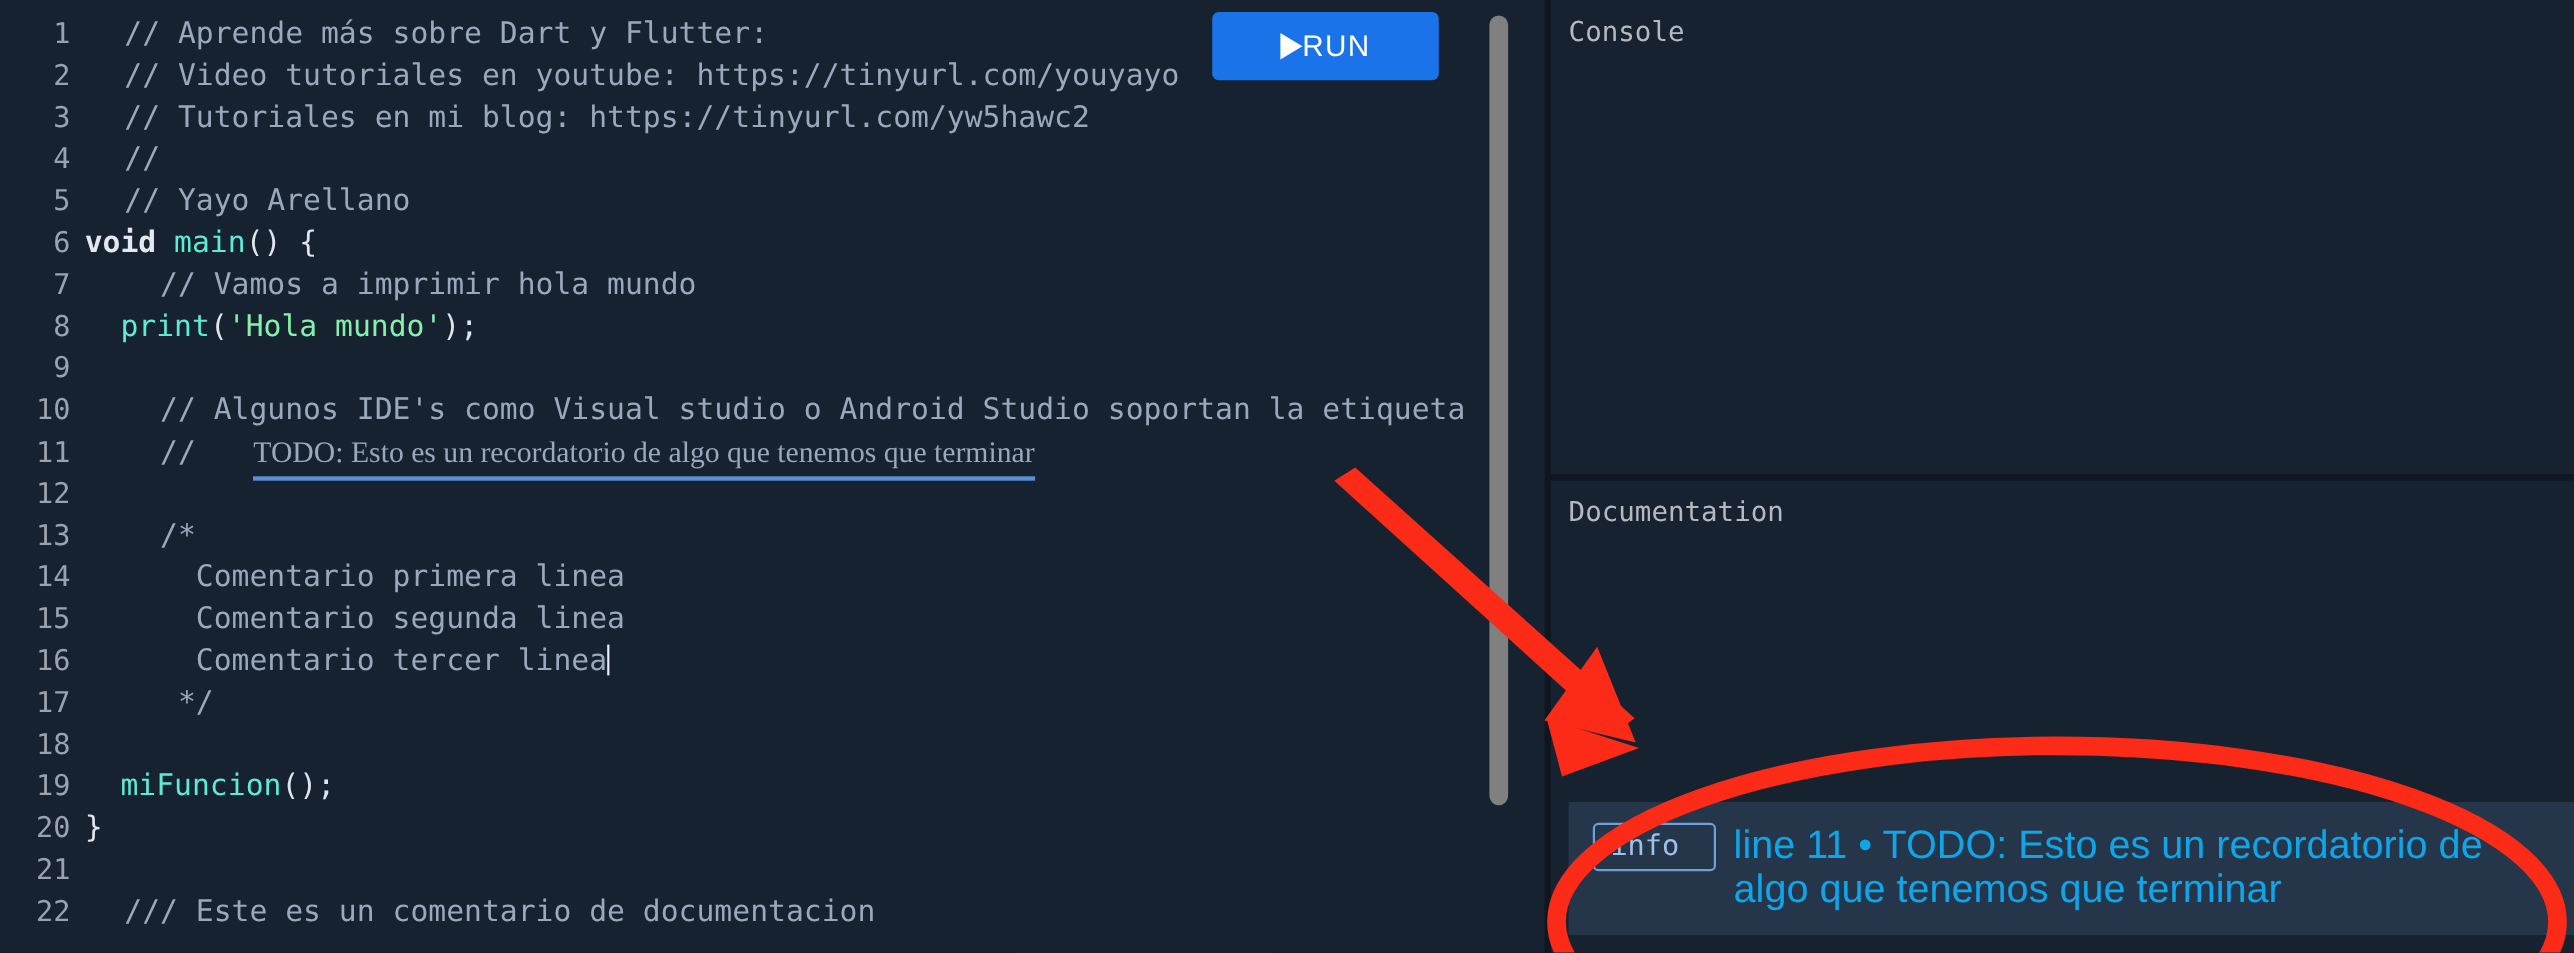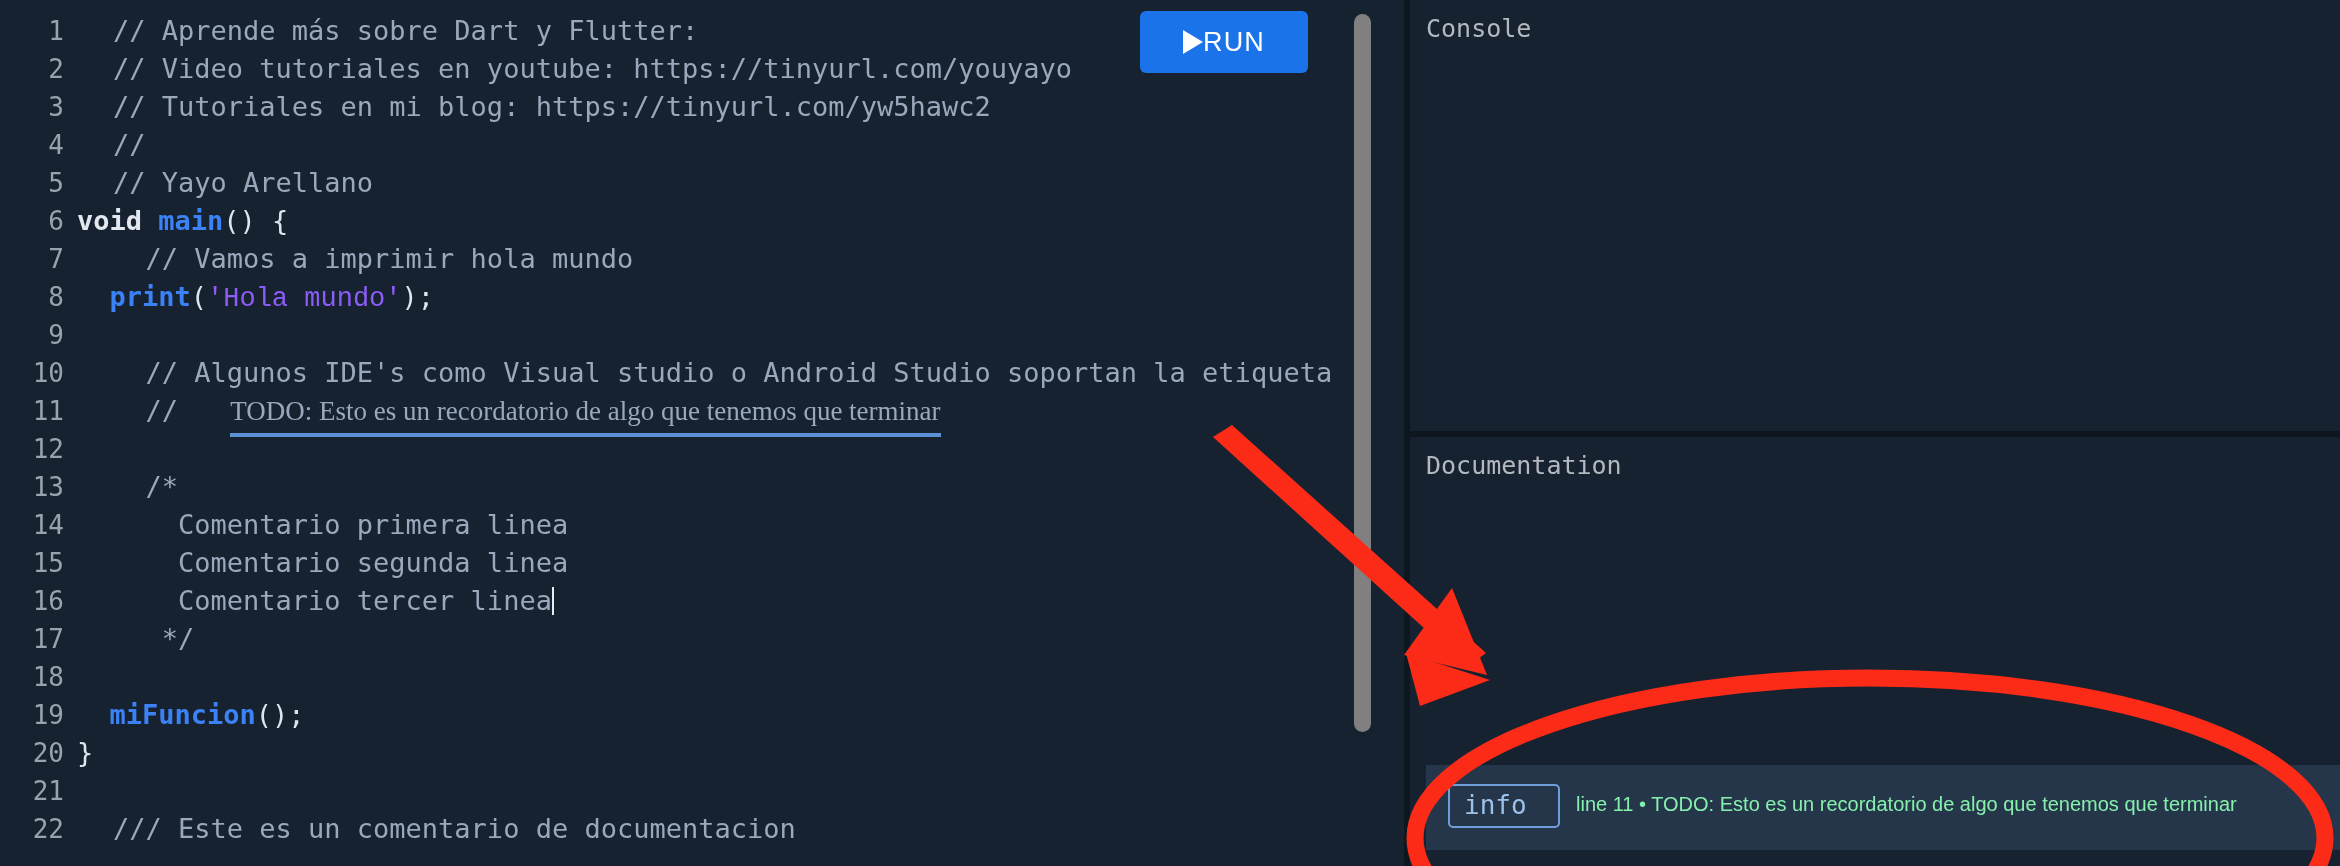--- a/index.html
+++ b/index.html
@@ -60,22 +60,22 @@
   }
 
   .code-text {
     padding-left: 13px;
     color: #d8dee9;
     position: relative;
   }
 
   .tok-comment { color: #9aa8bb; margin-left: 36px; }
   .tok-keyword { color: #e3e8ef; font-weight: bold; }
-  .tok-fn      { color: #3b82f6; font-weight: bold; }
-  .tok-string  { color: #8b5cf6; font-family: Liberation Mono, monospace; }
+  .tok-fn      { color: #5eead4; }
+  .tok-string  { color: #86efac; }
   .tok-punct   { color: #dfe5ec; }
 
   .todo-underline {
     display: inline-block;
     position: relative;
     font-family: Liberation Serif, serif;
   }
   .todo-underline::after {
     content: "";
     position: absolute;
@@ -93,21 +93,21 @@
     background: #e6edf5;
     vertical-align: -5px;
     margin-left: 0px;
   }
 
   
   #run-button {
     position: absolute;
     top: 11px;
     right: 96px;
-    width: 168px;
+    width: 206px;
     height: 62px;
     background: #1a73e8;
     border: none;
     border-radius: 6px;
     color: #ffffff;
     font-family: "Liberation Sans", sans-serif;
     font-size: 27px;
     letter-spacing: 1.2px;
     display: flex;
     align-items: center;
@@ -206,23 +206,23 @@
     color: #9cc2ea;
     font-family: "DejaVu Sans Mono", monospace;
     font-size: 26px;
     padding: 5px 14px 6px 14px;
     min-width: 112px;
     box-sizing: border-box;
     text-align: left;
     line-height: 1.1;
   }
   #info-text {
-    color: #86efac;
+    color: #0ea5e9;
     font-family: "Liberation Sans", sans-serif;
-    font-size: 20px;
+    font-size: 36px;
     line-height: 40px;
     max-width: 700px;
   }
 
   
   #annotation-layer {
     position: absolute;
     inset: 0;
     pointer-events: none;
     z-index: 50;

